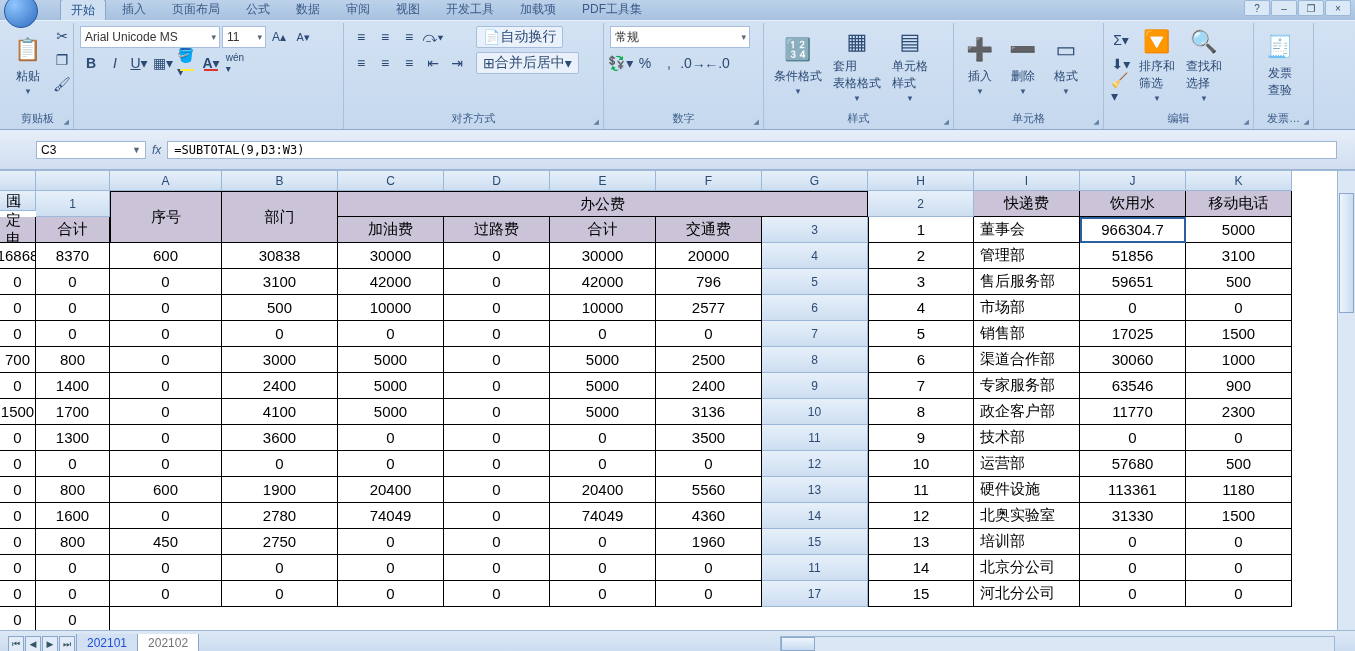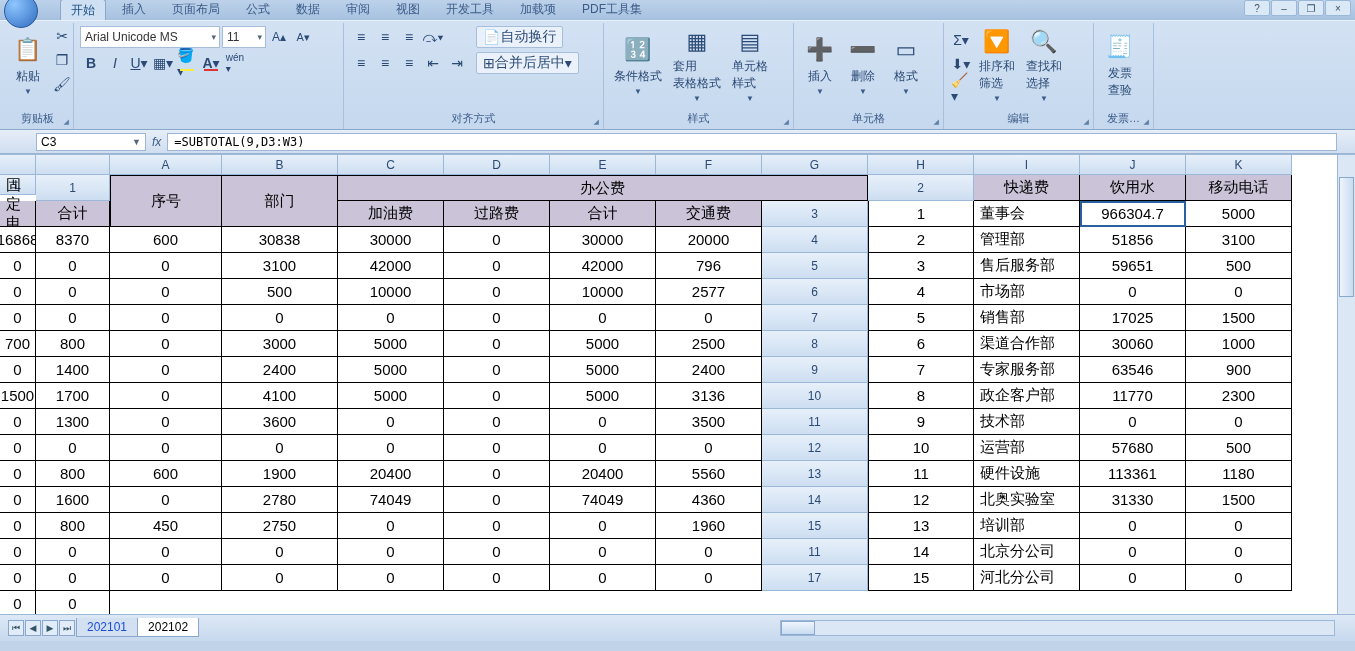--- a/index.html
+++ b/index.html
@@ -27,42 +27,42 @@
 .ctl { height:22px; border:1px solid #a6bedb; background:#fff; display:flex; align-items:center; padding:0 4px; font-size:12px; color:#333;}
 .sel { position:relative; padding-right:14px;}
 .sel::after{ content:"▾"; position:absolute; right:3px; font-size:9px; color:#567;}
 .btn { width:22px; height:22px; border:1px solid transparent; display:flex; align-items:center; justify-content:center; color:#2b4a75; font-size:14px; border-radius:2px;}
 .btn.box { border-color:#a6bedb; background:#eaf1fa;}
 .underA { position:relative; }
 .underA::after{content:""; position:absolute; left:3px; right:3px; bottom:2px; height:2px; background:#d33;}
 .underFill::after{background:#ffeb3b;}
 
 
-.namebar { height:24px; background:linear-gradient(#e6eef8,#d0def0); border-bottom:1px solid #99b4d4; display:flex; align-items:center;justify-content:flex-end; }
+.namebar { height:40px; background:linear-gradient(#e6eef8,#d0def0); border-bottom:1px solid #99b4d4; display:flex; align-items:center;justify-content:flex-end; }
 .namebar .nb { width:110px; height:18px; background:#fff; border:1px solid #9cb6d4; margin-left:36px; padding:1px 4px; display:flex; justify-content:space-between; align-items:center;}
 .namebar .fx { margin:0 6px; font-style:italic; color:#3b5b89; }
 .namebar .fml { flex:1; height:18px; background:#fff; border:1px solid #9cb6d4; padding:1px 6px; font-family:Consolas,monospace;}
 
 
 .sheet { position:relative; background:#fff; height:460px; overflow:hidden; border-top:1px solid #9fb9d6;}
 .grid { display:grid; grid-template-columns: 36px 74px 112px 116px repeat(9,106px); }
 .colhdr,.rowhdr,.corner { background:linear-gradient(#e7f0fa,#cddef1); border-right:1px solid #9cb8d9; border-bottom:1px solid #9cb8d9; display:flex; align-items:center; justify-content:center; color:#2b4a75; font-size:12px;}
 .colhdr { height:20px;}
 .corner{ height:20px;}
 .rowhdr{ height:26px; }
 .cell { border-right:1px solid #000; border-bottom:1px solid #000; height:26px; display:flex; align-items:center; padding:0 6px; font-size:15px; background:#fff; justify-content:center;}
 .cell.left{ justify-content:flex-start;}
 .hdrcell { background:#cbc3d8; font-size:15px; }
 .selcell { background:#fff; outline:2px solid #2a5fa0; outline-offset:-2px;}
 
 
 .shtabs { height:27px; background:linear-gradient(#dde8f5,#c7d9ee); border-top:1px solid #9cb8d9; display:flex; align-items:center; padding-left:8px; gap:0; font-size:12px; position:relative;}
 .navbtn{ width:16px; height:16px; border:1px solid #8aa8cb; background:#e1ecf8; font-size:9px; display:flex;align-items:center;justify-content:center;color:#356; margin-right:1px;}
 .sht { padding:2px 10px; border:1px solid #8aa8cb; border-top:none; background:#d2e0f1; color:#1d4ed8; margin-right:-1px; position:relative; top:-1px;}
-.sht.active{ background:#fff; color:#000000;}
+.sht.active{ background:#fff; color:#737373;}
 .hscroll { position:absolute; right:20px; top:5px; left:780px; height:16px; background:#dbe7f5; border:1px solid #9cb8d9;}
 .hscroll .thumb{ position:absolute; left:0; width:34px; top:0; bottom:0; background:linear-gradient(#eef5fd,#c8dbf0); border:1px solid #8aa8cb;}
 .vscroll { position:absolute; right:0; top:0; bottom:0; width:18px; background:#dbe7f5; border-left:1px solid #9cb8d9;}
 .vscroll .thumb{ position:absolute; top:22px; height:120px; left:1px; right:1px; background:linear-gradient(90deg,#eef5fd,#c8dbf0); border:1px solid #8aa8cb;}
 </style>
 </head>
 <body>
 
 <div class="tabstrip">
   <div class="orb"></div>
@@ -149,20 +149,35 @@
             <div class="btn box" style="width:auto;padding:0 6px">📄 <span>自动换行</span></div>
           </div>
         <div class="row">
             <div class="btn box" style="width:auto;padding:0 6px">⊞ <span>合并后居中</span> ▾</div>
           </div>
       </div>
     </div>
     <div class="group-label">对齐方式</div>
   </div>
 
+  <div class="group" style="width:160px">
+    <div class="group-body rows" style="width:100%">
+      <div class="row">
+          <div class="ctl sel" style="width:140px">常规</div>
+        </div>
+      <div class="row">
+        <div class="btn">💱▾</div>
+        <div class="btn">%</div>
+        <div class="btn">,</div>
+        <div class="btn">.0→</div>
+        <div class="btn">←.0</div>
+      </div>
+    </div>
+    <div class="group-label">数字</div>
+  </div>
 
   <div class="group" style="width:190px">
     <div class="group-body">
       <div class="bigbtn">
           <span class="ic">🔢</span>
           <span>条件格式</span>
           <span class="dd">▼</span>
         </div>
       <div class="bigbtn">
           <span class="ic">▦</span>

